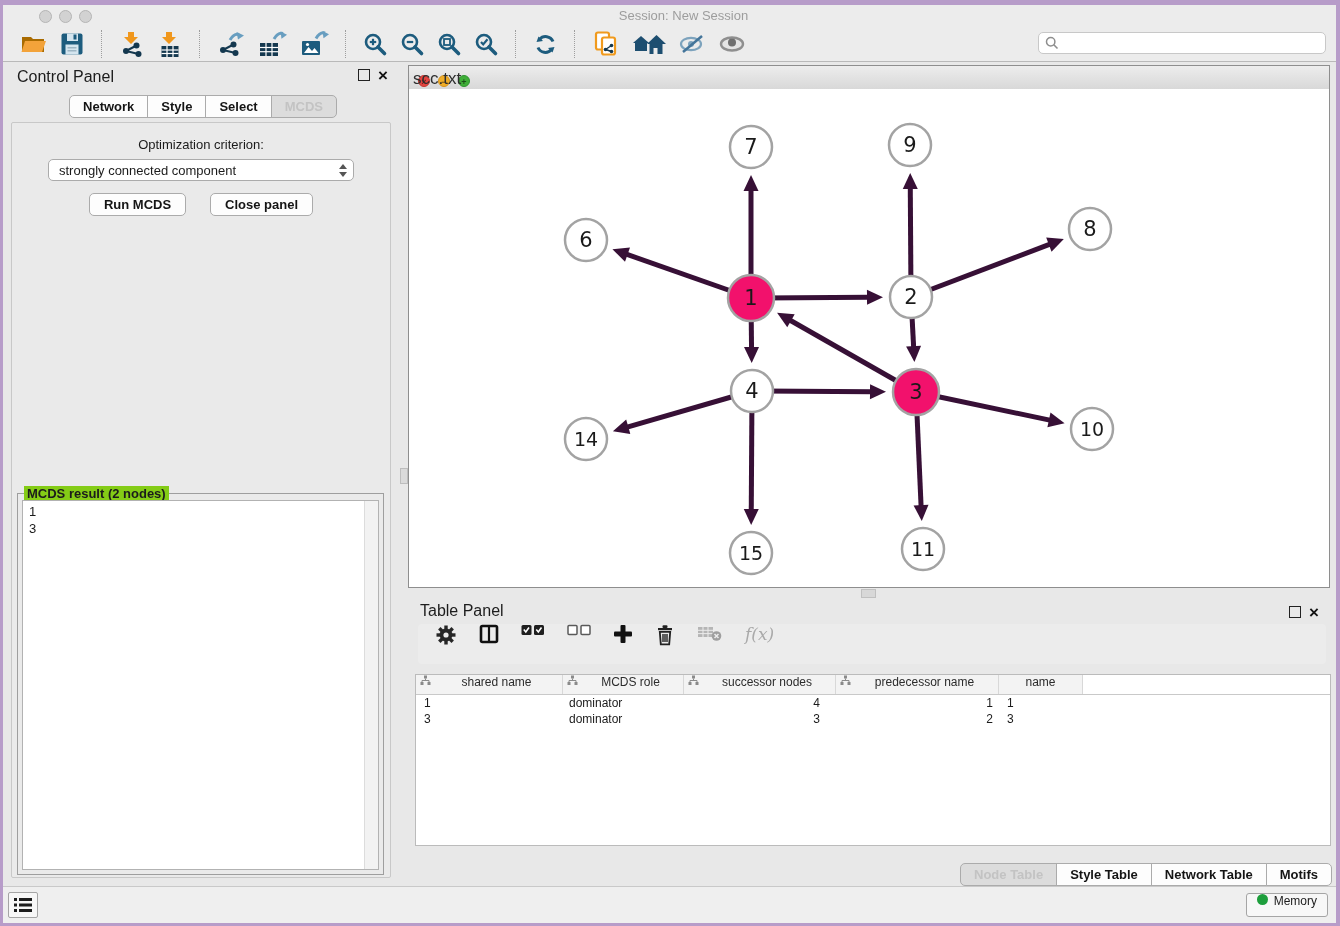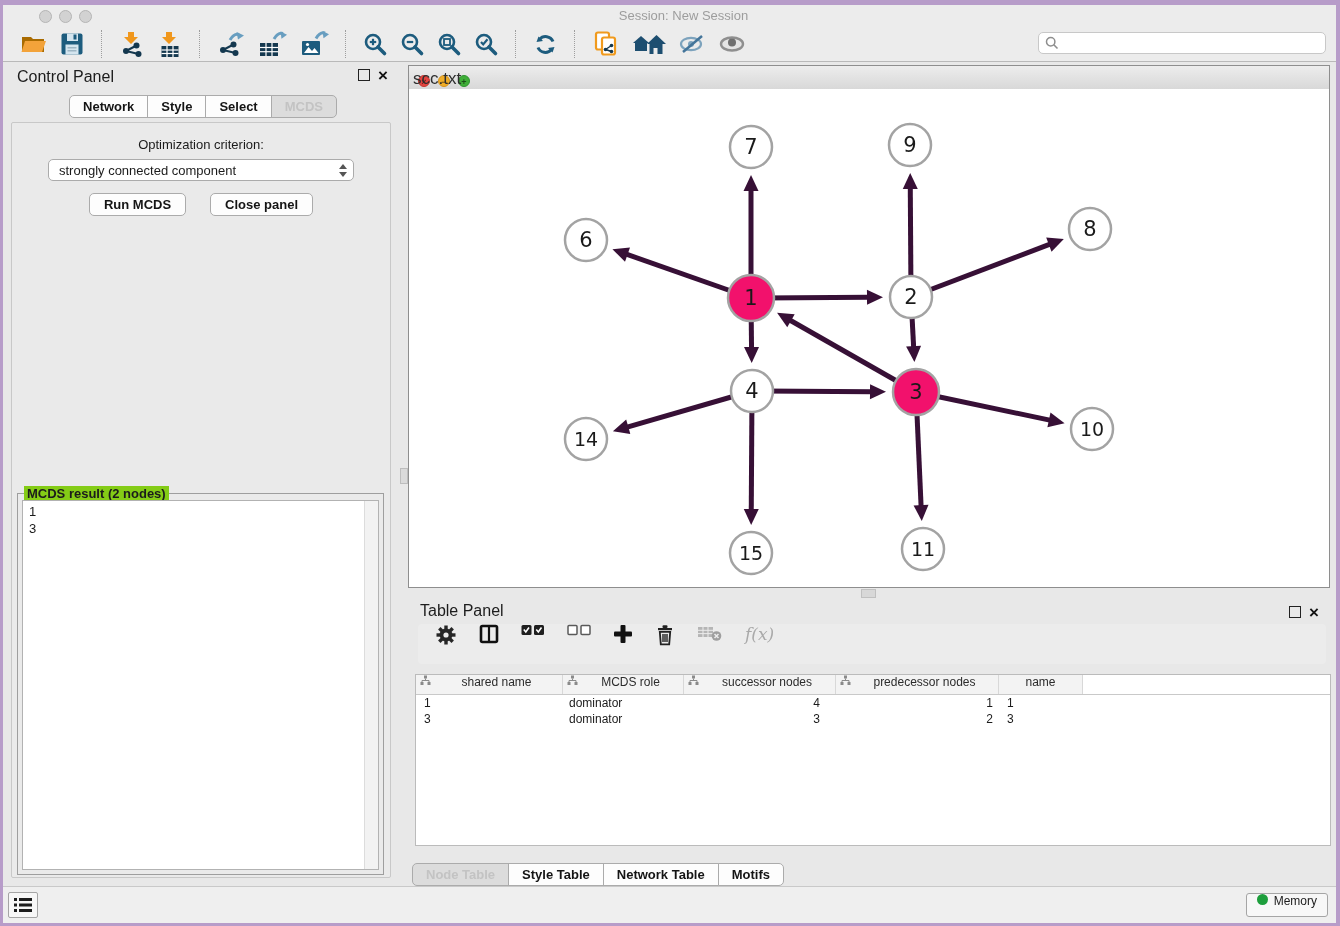--- a/index.html
+++ b/index.html
@@ -61,21 +61,21 @@
   #tp-toolbar{left:10px;right:6px;top:26px;height:40px;background:#ececec;border-radius:4px;display:flex;align-items:flex-start;gap:22px;padding-left:17px;box-sizing:border-box;}
   .tp-icon{display:flex;align-items:center;justify-content:center;}
   #fx-label{font-size:17px;font-style:italic;color:#a9a9a9;font-family:"DejaVu Serif","Liberation Serif",serif;}
   #ntable{left:7px;top:76px;width:916px;height:172px;background:#fff;border:1px solid #bbb;box-sizing:border-box;overflow:hidden;}
   #thead-row{display:flex;height:19px;border-bottom:1px solid #c9c9c9;}
   .th{background:#f3f3f3;border-right:1px solid #d8d8d8;display:flex;align-items:flex-start;font-size:12px;color:#2c2c2c;box-sizing:border-box;}
   .th .th-label{flex:1;text-align:center;}
   .th .tree-ic{margin-left:4px;}
   .trow{display:flex;height:16px;font-size:12px;align-items:center;}
   .td{box-sizing:border-box;overflow:hidden;white-space:nowrap;}
-  #tp-tabs-wrap{left:0;right:0;top:265px;display:flex;justify-content:flex-start;}
+  #tp-tabs-wrap{left:0;right:0;top:265px;display:flex;justify-content:flex-end;}
   
   #statusbar{left:0;bottom:0;right:0;height:36px;background:#efefef;border-top:1px solid #c9c9c9;}
   #list-btn{left:5px;top:5px;width:30px;height:26px;background:#f7f7f7;border:1px solid #a5a5a5;border-radius:2px;display:flex;align-items:center;justify-content:center;box-sizing:border-box;}
   #memory-btn{right:8px;top:6px;height:24px;background:#f7f7f7;border:1px solid #a5a5a5;border-radius:3px;display:flex;gap:6px;padding:0 10px;font-size:12px;box-sizing:border-box;}
   #mem-dot{width:11px;height:11px;border-radius:50%;background:#1d9e3c;}
   svg{display:block;}
 </style>
 </head>
 <body>
 
@@ -474,21 +474,21 @@
             </div>
             <div class="th" style="width: 163px;">
               <svg class="tree-ic" width="11" height="11" viewBox="0 0 11 11">
                 <g fill="#8a8a8a">
                   <rect x="4" y="0.5" width="3" height="3"></rect>
                   <rect x="0.5" y="7" width="3" height="3"></rect>
                   <rect x="7.5" y="7" width="3" height="3"></rect>
                 </g>
                 <path d="M5.5 3.5 v2 M2 7 v-1.5 h7 V7" stroke="#8a8a8a" stroke-width="1" fill="none"></path>
               </svg>
-              <span class="th-label">predecessor nodes</span>
+              <span class="th-label">predecessor name</span>
             </div>
             <div class="th" style="width: 84px;">
               <span class="th-label">name</span>
             </div>
           </div>
         <div id="tbody">
             <div class="trow">
               <div class="td" style="width: 147px; text-align: left; padding-left: 8px;">1</div>
               <div class="td" style="width: 121px; text-align: left; padding-left: 6px;">dominator</div>
               <div class="td" style="width: 152px; text-align: right; padding-right: 16px;">4</div>

